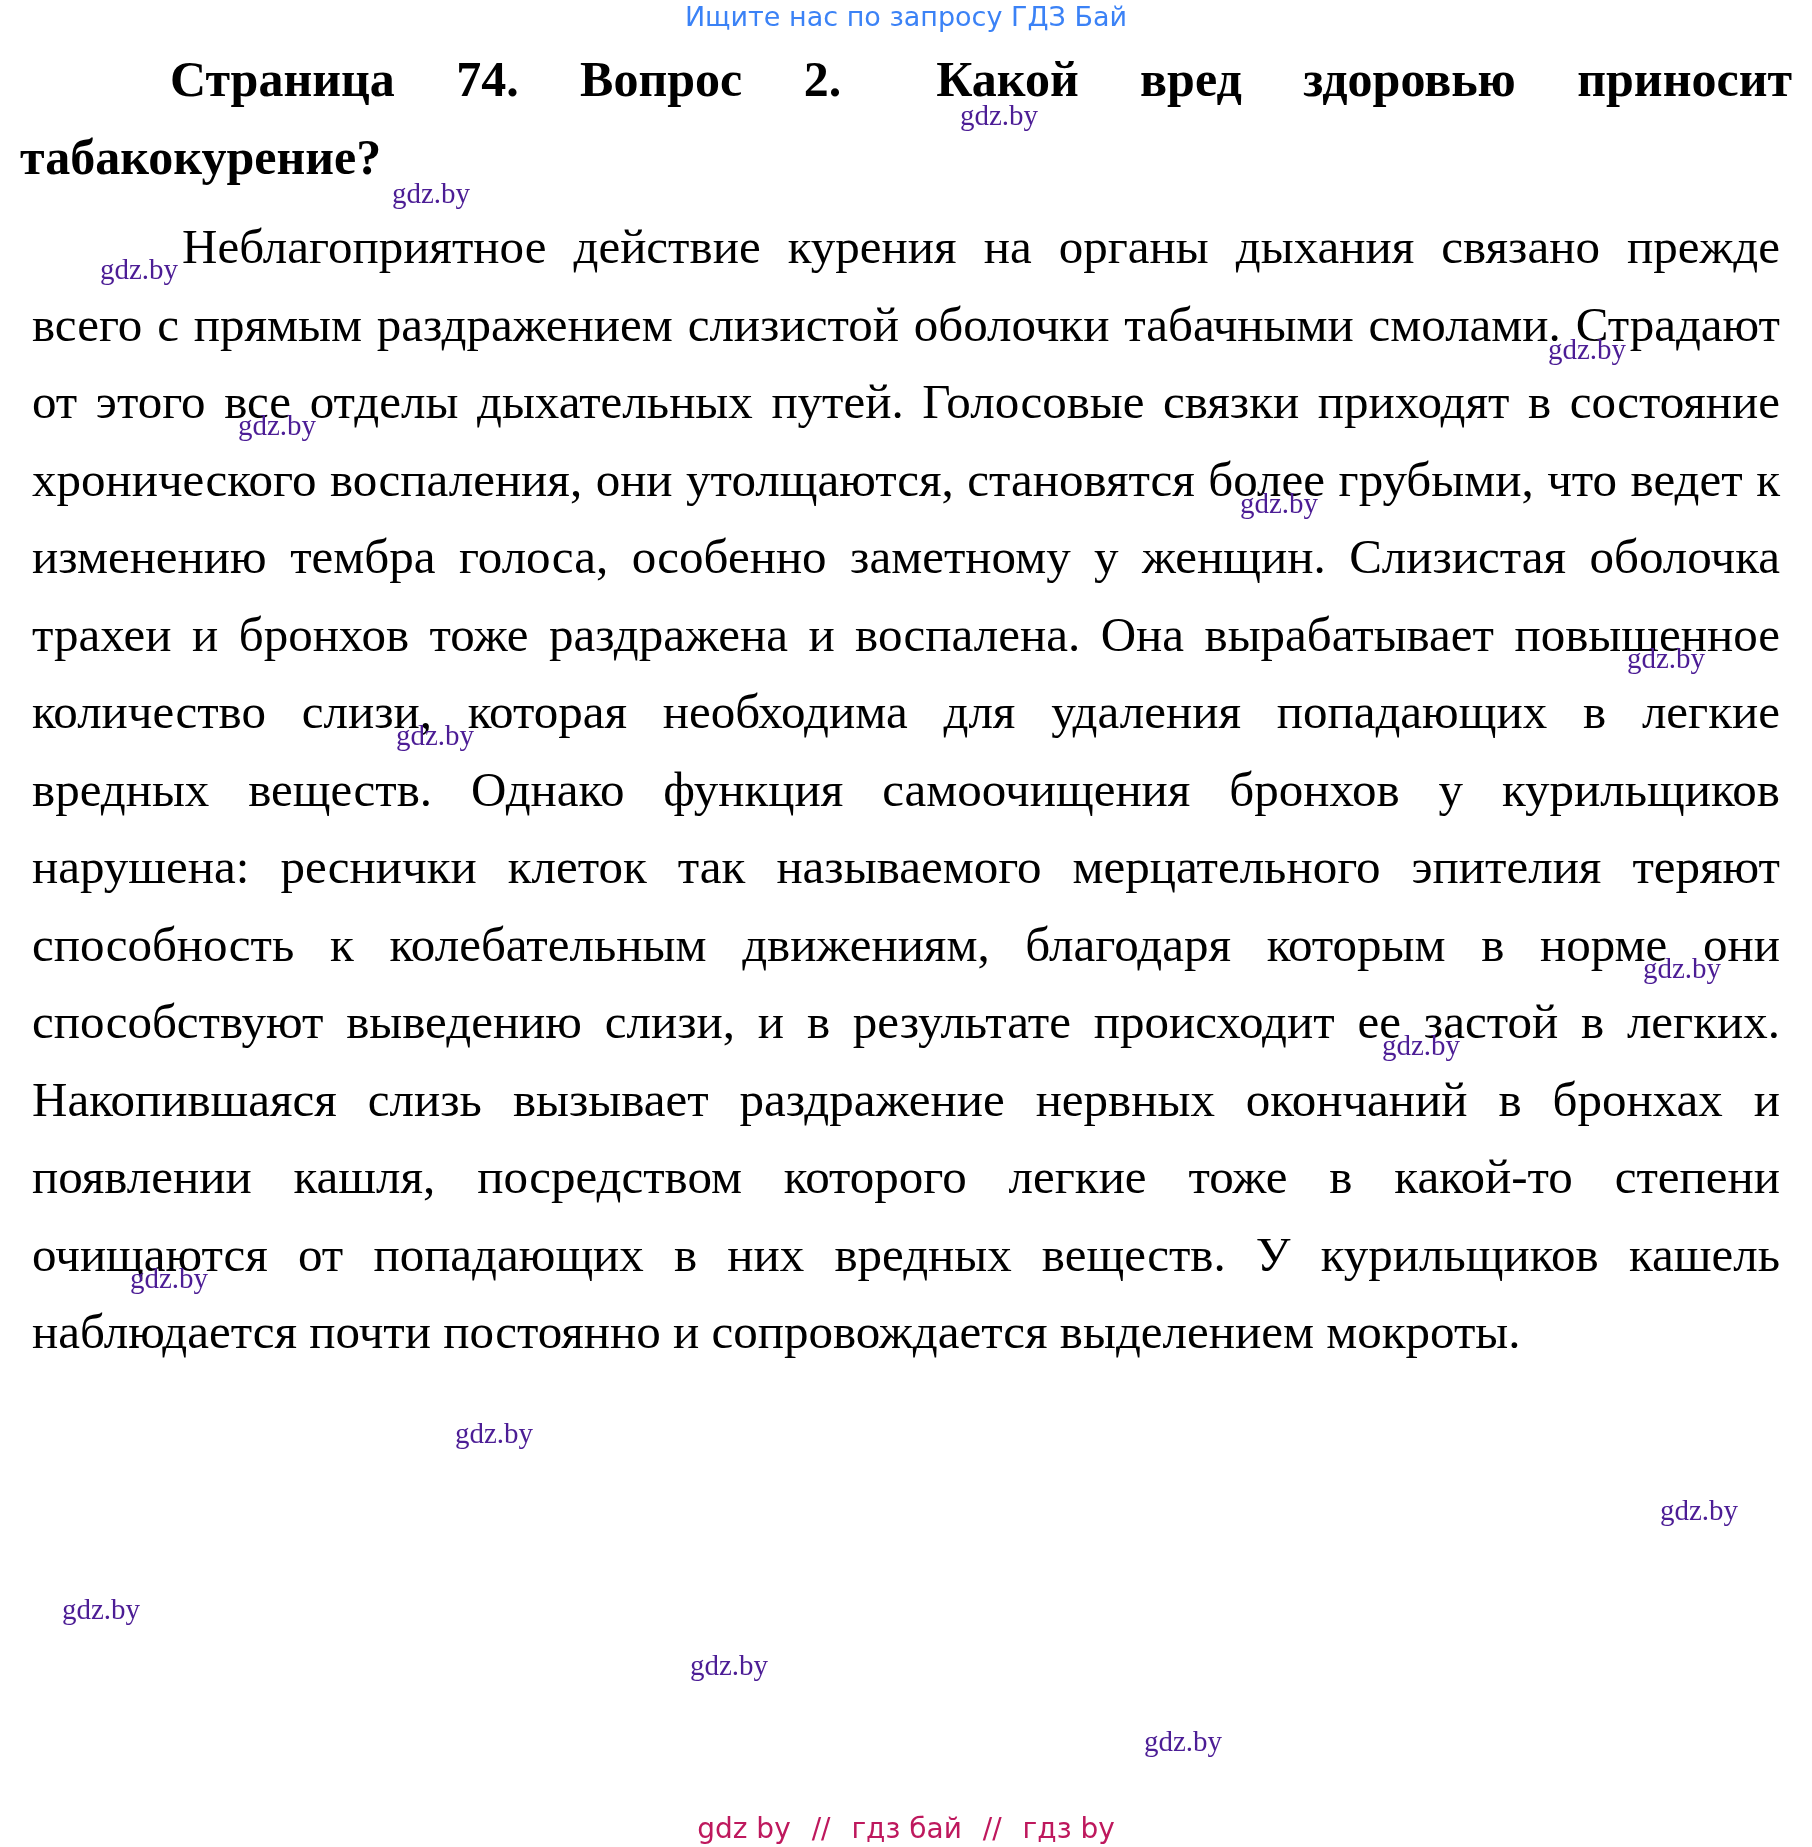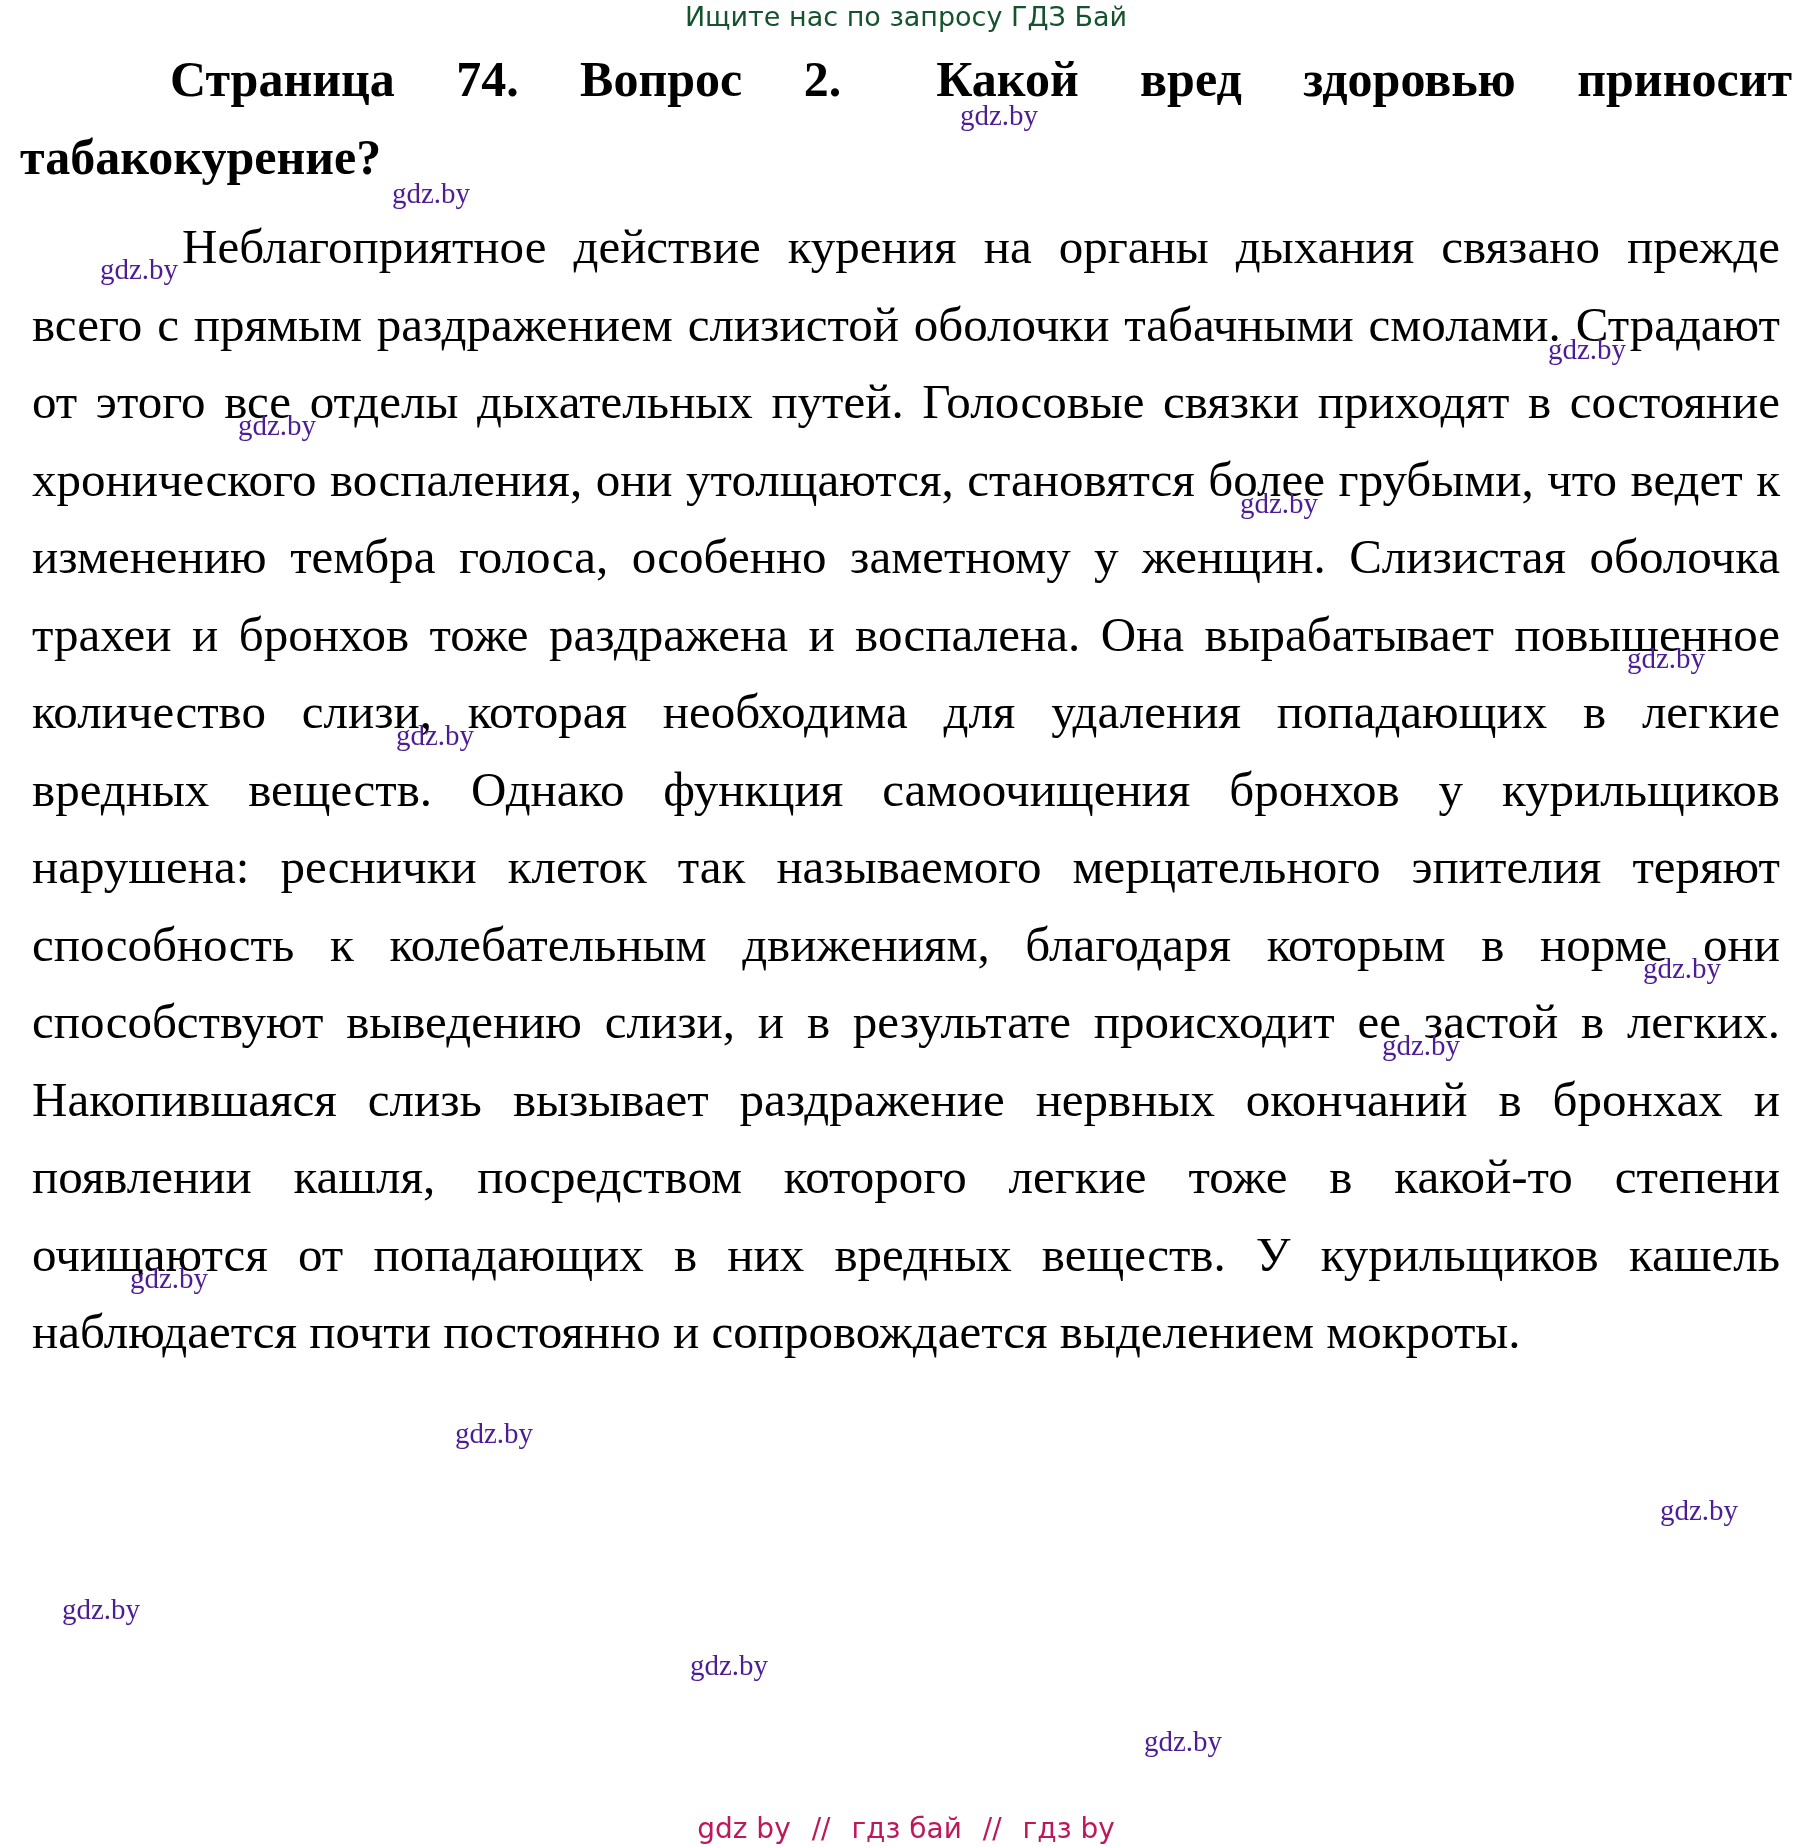--- a/index.html
+++ b/index.html
@@ -1,20 +1,20 @@
 <!DOCTYPE html>
 <html><head>
 <meta charset="utf-8">
 <style>
   html, body { margin: 0; padding: 0; background: #ffffff; }
   body { width: 1812px; height: 1847px; position: relative; overflow: hidden; }
   .banner {
     position: absolute; top: 0; left: 0; width: 1812px; height: 36px;
     text-align: center; font-family: "DejaVu Sans", sans-serif;
-    font-size: 27px; line-height: 34px; color: #14532d;
+    font-size: 27px; line-height: 34px; color: #3b82f6;
   }
   .page {
     position: absolute; left: 20px; top: 40px; width: 1772px;
     font-family: "Liberation Serif", serif; color: #000;
   }
   .title {
     font-weight: bold; font-size: 50px; line-height: 78px;
     text-align: justify; text-align-last: left; margin: 0;
     text-indent: 150px; word-spacing: 6px;
   }

